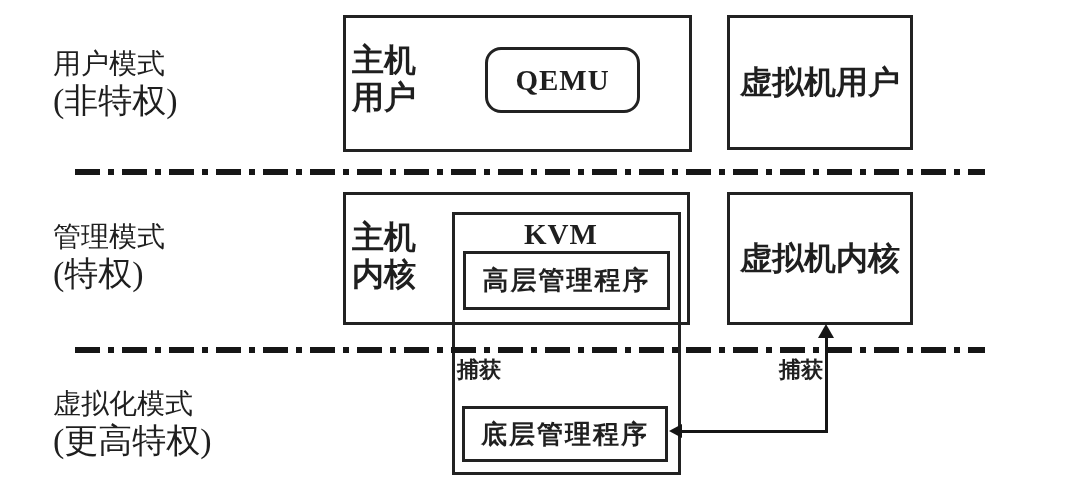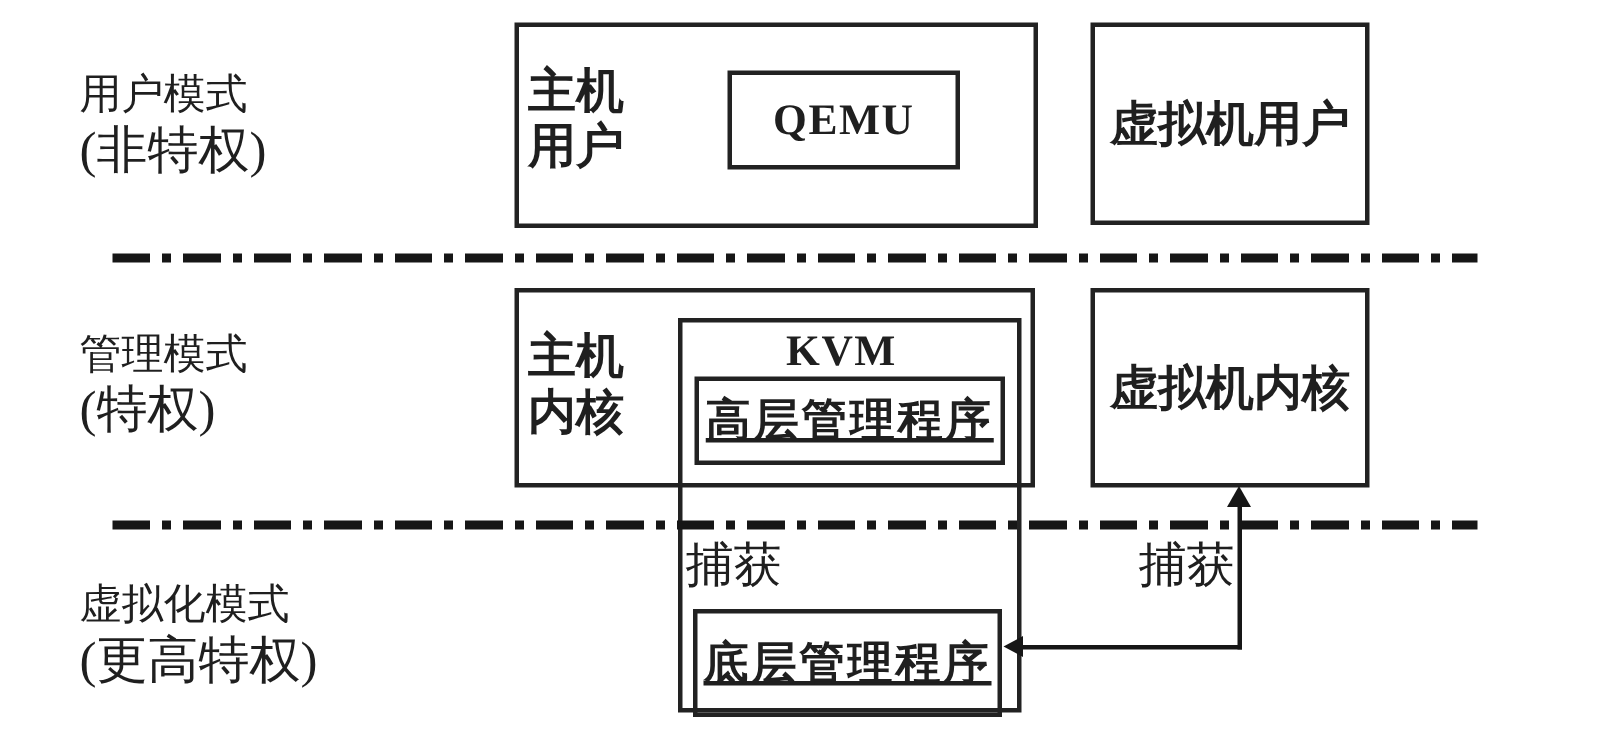--- a/index.html
+++ b/index.html
@@ -48,29 +48,29 @@
     flex-direction: row;
     align-items: center;
     justify-content: center;
     text-align: center;
   }
   .latin-title {
     font-weight: bold;
     font-size: 29px;
     letter-spacing: 1px;
     text-align: center;
+    border-radius: 16px;
   }
   .mgr-label {
     font-weight: bold;
-    font-size: 30px;
+    font-size: 26px;
     letter-spacing: 2px;
     display: flex;
     align-items: center;
     justify-content: center;
-    text-decoration: underline;
   }
 
   
   .dashdot {
     left: 75px;
     width: 910px;
     height: 6px;
     z-index: 5;
     background: repeating-linear-gradient(
       90deg,
@@ -92,22 +92,22 @@
   }
   .arrowhead-left {
     width: 0; height: 0;
     border-top: 7px solid transparent;
     border-bottom: 7px solid transparent;
     border-right: 13px solid #161616;
     z-index: 6;
   }
 
   .trap-label {
-    font-weight: normal;
-    font-size: 32px;
+    font-weight: bold;
+    font-size: 22px;
     z-index: 4;
   }
 </style>
 </head>
 <body>
 
 <div id="canvas">
 
   <div class="abs mode-label" style="top:45px;">
     <div>用户模式</div>
@@ -146,21 +146,21 @@
   <div class="abs box mgr-label" style="left:463px; top:251px; width:207px; height:59px; z-index:4;">高层管理程序</div>
 
   <div class="abs box centered-2line box-label" style="left:727px; top:192px; width:186px; height:133px;">
     <div>虚拟机</div>
     <div>内核</div>
   </div>
 
   <div class="abs dashdot" style="top:347px;"></div>
 
   <div class="abs trap-label" style="left:457px; top:355px;">捕获</div>
-  <div class="abs box mgr-label" style="left:462px; top:406px; width:206px; height:72px; z-index:4;">底层管理程序</div>
+  <div class="abs box mgr-label" style="left:462px; top:406px; width:206px; height:56px; z-index:4;">底层管理程序</div>
   <div class="abs trap-label" style="left:753px; top:355px; width:70px; text-align:right;">捕获</div>
 
   <div class="abs arrow-line" style="left:678px; top:430px; width:150px; height:3px;"></div>
   <div class="abs arrow-line" style="left:825px; top:335px; width:3px; height:98px;"></div>
   <div class="abs arrowhead-up" style="left:818px; top:324px;"></div>
   <div class="abs arrowhead-left" style="left:669px; top:424px;"></div>
 
 </div>
 
 </body></html>

